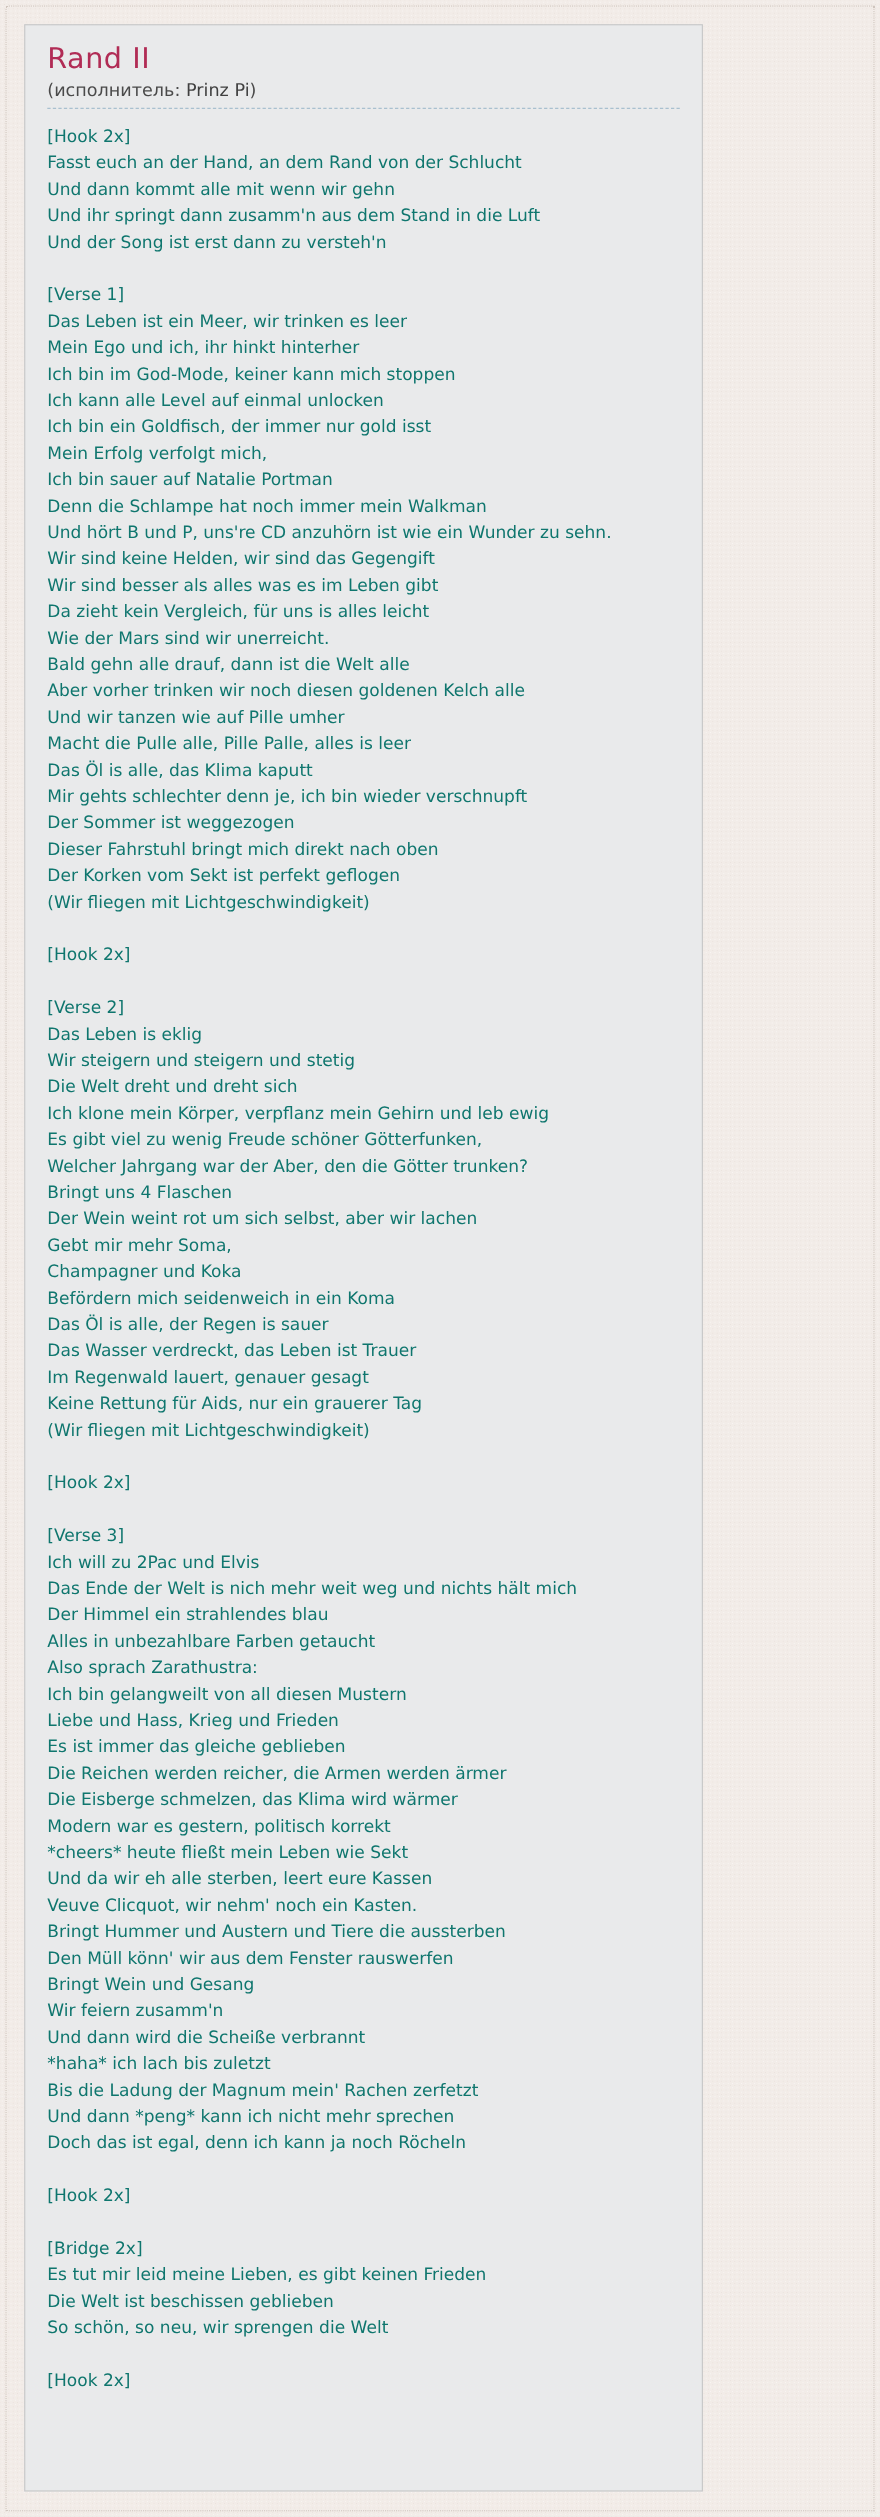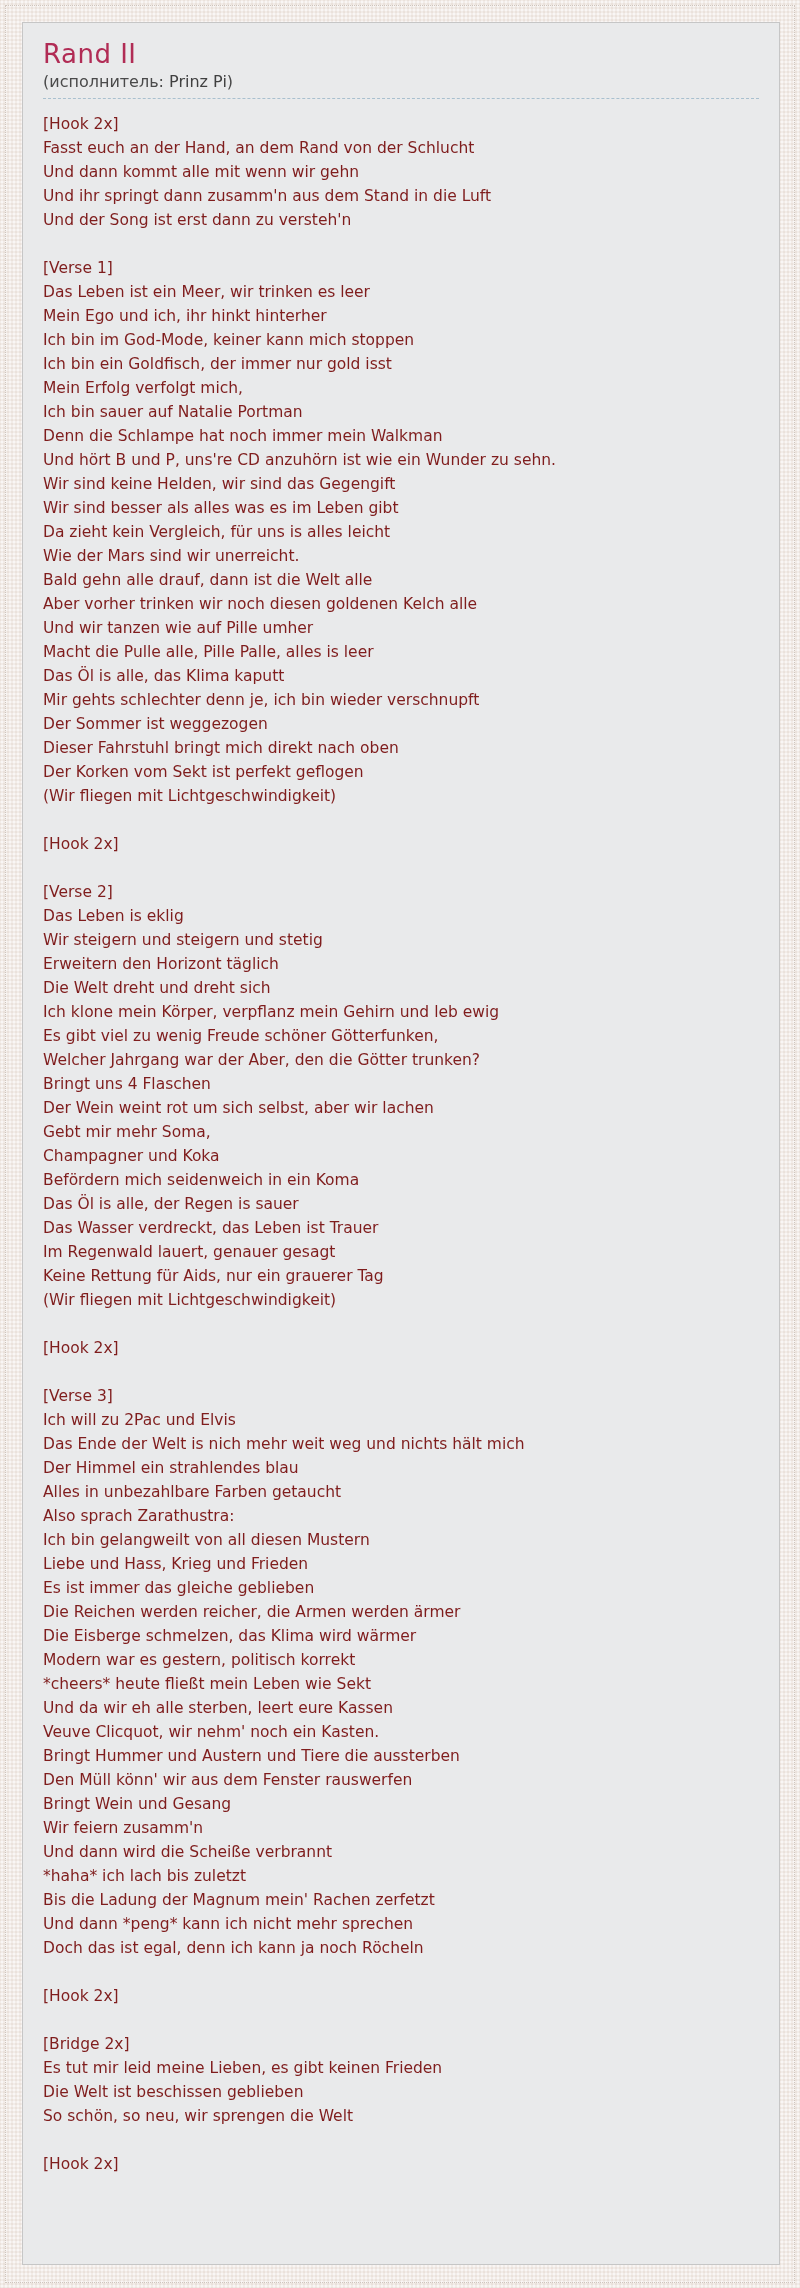--- a/index.html
+++ b/index.html
@@ -21,21 +21,21 @@
   .page-border {
     position: absolute;
     left: 5px; right: 5px; top: 5px; bottom: 5px;
     border: 1px dotted #cfc5bd;
     pointer-events: none;
   }
   .card {
     position: absolute;
     left: 22px;
     top: 22px;
-    width: 758px;
+    width: 617px;
     height: 2243px;
     box-sizing: border-box;
     background: #e9eaeb;
     border: 1px solid #c6c6c6;
     padding: 12px 20px 0 20px;
     overflow: hidden;
   }
   .title {
     margin: 4px 0 3px 0;
     font-size: 26px;
@@ -54,21 +54,21 @@
     cursor: pointer;
   }
   .separator {
     border-bottom: 1px dashed #a9c0cf;
     height: 0;
   }
   .lyrics {
     margin-top: 13px;
     font-size: 15.5px;
     line-height: 24px;
-    color: #7f1d1d;
+    color: #0f766e;
   }
   .stanza {
     margin-bottom: 24px;
   }
   .line {
     min-height: 24px;
     white-space: pre-wrap;
   }
 </style>
 </head>
@@ -88,20 +88,21 @@
         <div class="line">Fasst euch an der Hand, an dem Rand von der Schlucht</div>
         <div class="line">Und dann kommt alle mit wenn wir gehn</div>
         <div class="line">Und ihr springt dann zusamm'n aus dem Stand in die Luft</div>
         <div class="line">Und der Song ist erst dann zu versteh'n</div>
       </div>
       <div class="stanza">
         <div class="line">[Verse 1]</div>
         <div class="line">Das Leben ist ein Meer, wir trinken es leer</div>
         <div class="line">Mein Ego und ich, ihr hinkt hinterher</div>
         <div class="line">Ich bin im God-Mode, keiner kann mich stoppen</div>
+        <div class="line">Ich kann alle Level auf einmal unlocken</div>
         <div class="line">Ich bin ein Goldfisch, der immer nur gold isst</div>
         <div class="line">Mein Erfolg verfolgt mich,</div>
         <div class="line">Ich bin sauer auf Natalie Portman</div>
         <div class="line">Denn die Schlampe hat noch immer mein Walkman</div>
         <div class="line">Und hört B und P, uns're CD anzuhörn ist wie ein Wunder zu sehn.</div>
         <div class="line">Wir sind keine Helden, wir sind das Gegengift</div>
         <div class="line">Wir sind besser als alles was es im Leben gibt</div>
         <div class="line">Da zieht kein Vergleich, für uns is alles leicht</div>
         <div class="line">Wie der Mars sind wir unerreicht.</div>
         <div class="line">Bald gehn alle drauf, dann ist die Welt alle</div>
@@ -115,21 +116,20 @@
         <div class="line">Der Korken vom Sekt ist perfekt geflogen</div>
         <div class="line">(Wir fliegen mit Lichtgeschwindigkeit)</div>
       </div>
       <div class="stanza">
         <div class="line">[Hook 2x]</div>
       </div>
       <div class="stanza">
         <div class="line">[Verse 2]</div>
         <div class="line">Das Leben is eklig</div>
         <div class="line">Wir steigern und steigern und stetig</div>
-        <div class="line">Erweitern den Horizont täglich</div>
         <div class="line">Die Welt dreht und dreht sich</div>
         <div class="line">Ich klone mein Körper, verpflanz mein Gehirn und leb ewig</div>
         <div class="line">Es gibt viel zu wenig Freude schöner Götterfunken,</div>
         <div class="line">Welcher Jahrgang war der Aber, den die Götter trunken?</div>
         <div class="line">Bringt uns 4 Flaschen</div>
         <div class="line">Der Wein weint rot um sich selbst, aber wir lachen</div>
         <div class="line">Gebt mir mehr Soma,</div>
         <div class="line">Champagner und Koka</div>
         <div class="line">Befördern mich seidenweich in ein Koma</div>
         <div class="line">Das Öl is alle, der Regen is sauer</div>

